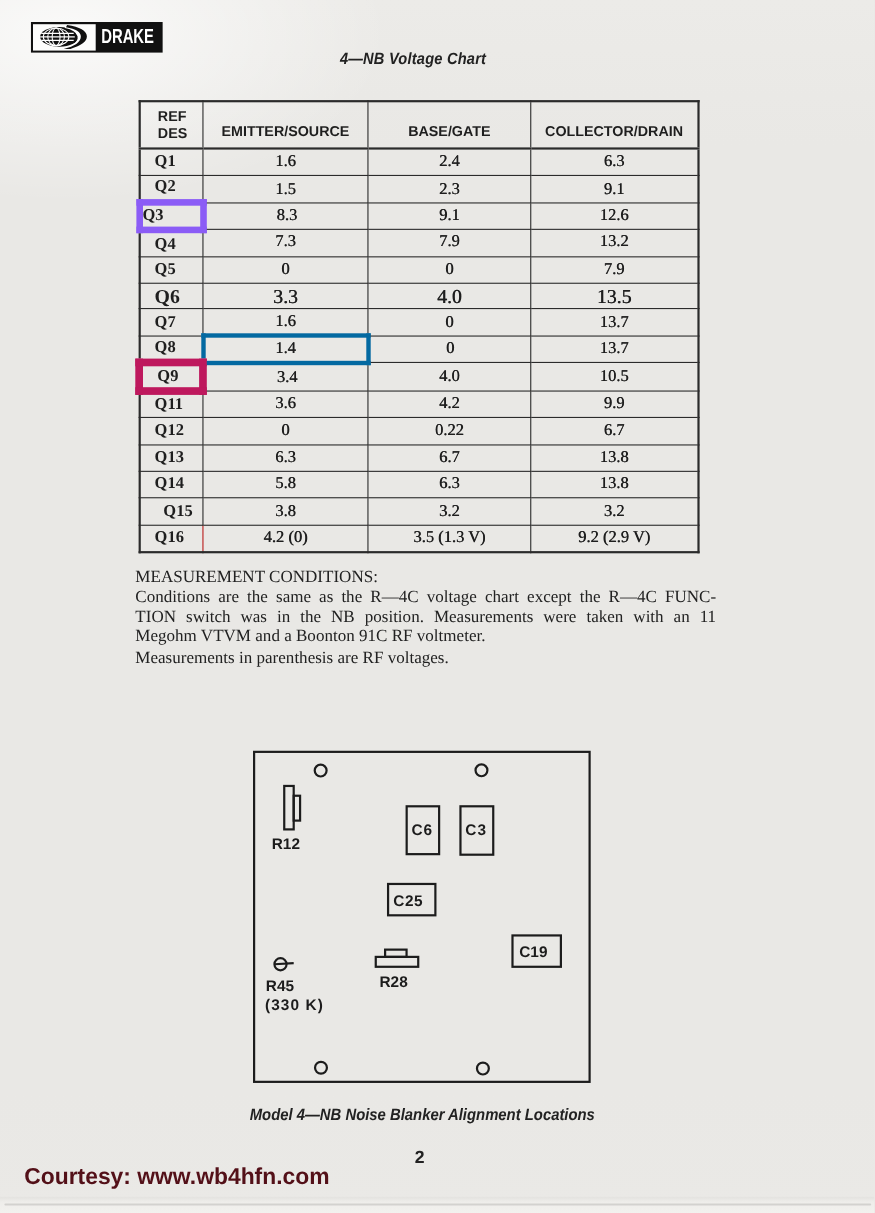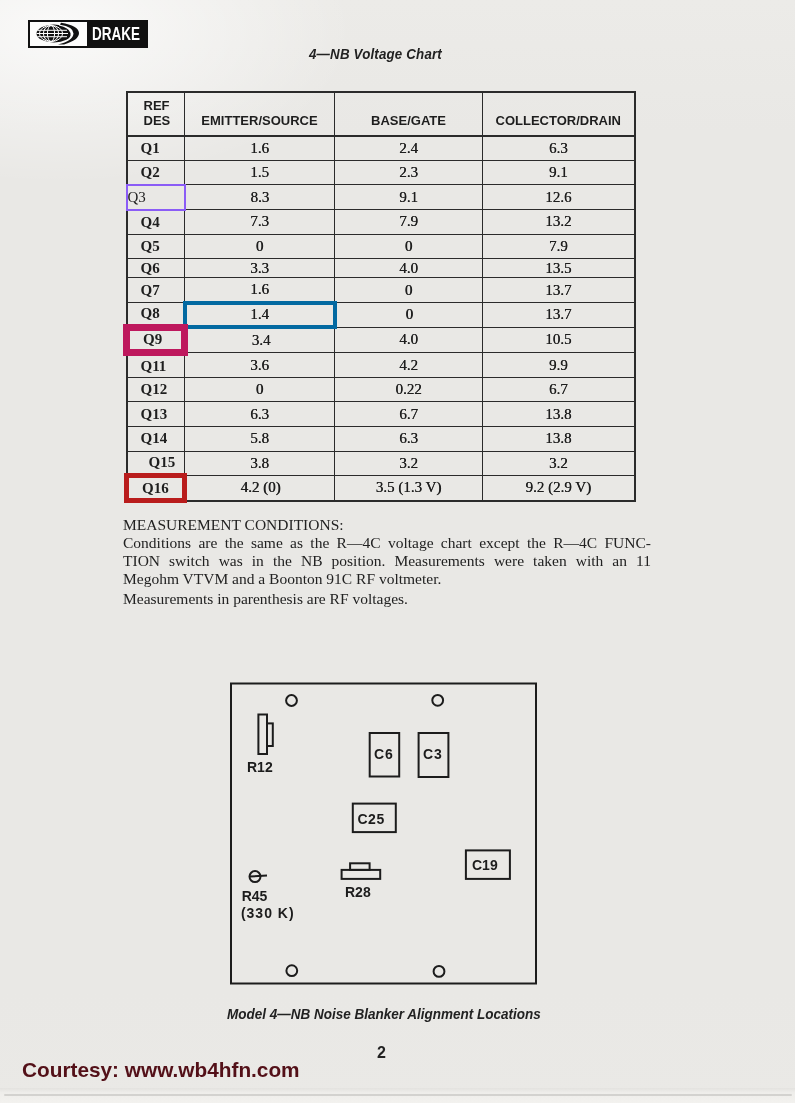--- a/index.html
+++ b/index.html
@@ -64,41 +64,41 @@
   </tr>
 
   <tr style="height:23.1px;font-family:'Liberation Serif',serif;font-size:15px;">
     <td style="border:1px solid #2b2b2b;padding-left:13px;font-weight:bold;">Q2</td>
     <td style="border:1px solid #2b2b2b;text-align:center;text-shadow:0.4px 0 0 #222;">1.5</td>
     <td style="border:1px solid #2b2b2b;text-align:center;text-shadow:0.4px 0 0 #222;">2.3</td>
     <td style="border:1px solid #2b2b2b;text-align:center;text-shadow:0.4px 0 0 #222;">9.1</td>
   </tr>
 
   <tr style="height:23.1px;font-family:'Liberation Serif',serif;font-size:15px;">
-    <td style="border:2px solid #8b5cf6;font-weight:normal;">Q3</td>
+    <td style="border:6px solid #8b5cf6;font-weight:bold;">Q3</td>
     <td style="border:1px solid #2b2b2b;text-align:center;text-shadow:0.4px 0 0 #222;">8.3</td>
     <td style="border:1px solid #2b2b2b;text-align:center;text-shadow:0.4px 0 0 #222;">9.1</td>
     <td style="border:1px solid #2b2b2b;text-align:center;text-shadow:0.4px 0 0 #222;">12.6</td>
   </tr>
 
   <tr style="height:23.1px;font-family:'Liberation Serif',serif;font-size:15px;">
     <td style="border:1px solid #2b2b2b;padding-left:13px;font-weight:bold;">Q4</td>
     <td style="border:1px solid #2b2b2b;text-align:center;text-shadow:0.4px 0 0 #222;">7.3</td>
     <td style="border:1px solid #2b2b2b;text-align:center;text-shadow:0.4px 0 0 #222;">7.9</td>
     <td style="border:1px solid #2b2b2b;text-align:center;text-shadow:0.4px 0 0 #222;">13.2</td>
   </tr>
 
   <tr style="height:23.1px;font-family:'Liberation Serif',serif;font-size:15px;">
     <td style="border:1px solid #2b2b2b;padding-left:13px;font-weight:bold;">Q5</td>
     <td style="border:1px solid #2b2b2b;text-align:center;text-shadow:0.4px 0 0 #222;">0</td>
     <td style="border:1px solid #2b2b2b;text-align:center;text-shadow:0.4px 0 0 #222;">0</td>
     <td style="border:1px solid #2b2b2b;text-align:center;text-shadow:0.4px 0 0 #222;">7.9</td>
   </tr>
 
-  <tr style="height:16px;font-family:'Liberation Serif',serif;font-size:15px;">
+  <tr style="height:16px;font-family:'Liberation Serif',serif;font-size:18px;">
     <td style="border:1px solid #2b2b2b;padding-left:13px;font-weight:bold;">Q6</td>
     <td style="border:1px solid #2b2b2b;text-align:center;text-shadow:0.4px 0 0 #222;">3.3</td>
     <td style="border:1px solid #2b2b2b;text-align:center;text-shadow:0.4px 0 0 #222;">4.0</td>
     <td style="border:1px solid #2b2b2b;text-align:center;text-shadow:0.4px 0 0 #222;">13.5</td>
   </tr>
 
   <tr style="height:23.1px;font-family:'Liberation Serif',serif;font-size:15px;">
     <td style="border:1px solid #2b2b2b;padding-left:13px;font-weight:bold;">Q7</td>
     <td style="border:1px solid #2b2b2b;text-align:center;text-shadow:0.4px 0 0 #222;">1.6</td>
     <td style="border:1px solid #2b2b2b;text-align:center;text-shadow:0.4px 0 0 #222;">0</td>
@@ -149,21 +149,21 @@
   </tr>
 
   <tr style="height:23.1px;font-family:'Liberation Serif',serif;font-size:15px;">
     <td style="border:1px solid #2b2b2b;padding-left:21px;font-weight:bold;">Q15</td>
     <td style="border:1px solid #2b2b2b;text-align:center;text-shadow:0.4px 0 0 #222;">3.8</td>
     <td style="border:1px solid #2b2b2b;text-align:center;text-shadow:0.4px 0 0 #222;">3.2</td>
     <td style="border:1px solid #2b2b2b;text-align:center;text-shadow:0.4px 0 0 #222;">3.2</td>
   </tr>
 
   <tr style="height:23.1px;font-family:'Liberation Serif',serif;font-size:15px;">
-    <td style="border:5px solid #b91c1c;padding-left:13px;font-weight:bold;">Q16</td>
+    <td style="border:1px solid #b91c1c;padding-left:13px;font-weight:bold;">Q16</td>
     <td style="border:1px solid #2b2b2b;text-align:center;text-shadow:0.4px 0 0 #222;">4.2 (0)</td>
     <td style="border:1px solid #2b2b2b;text-align:center;text-shadow:0.4px 0 0 #222;">3.5 (1.3 V)</td>
     <td style="border:1px solid #2b2b2b;text-align:center;text-shadow:0.4px 0 0 #222;">9.2 (2.9 V)</td>
   </tr>
 </tbody>
   </table>
 
 <div class="abs" style="left:123px;top:516px;width:528px;font-family:'Liberation Serif',serif;font-size:15.5px;color:#222;">MEASUREMENT CONDITIONS:</div>
 
 <div class="abs" style="left:123px;top:534px;width:528px;font-family:'Liberation Serif',serif;font-size:15.5px;line-height:17.8px;color:#222;">

